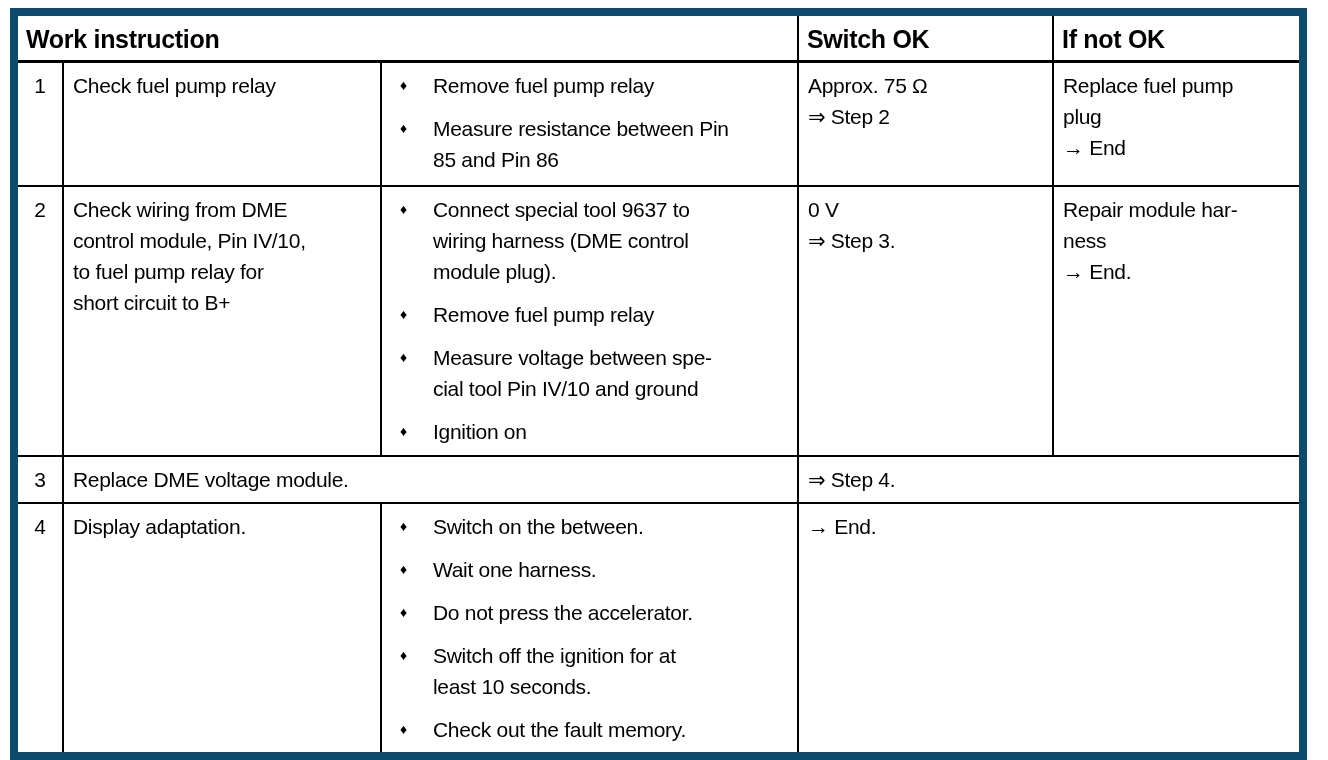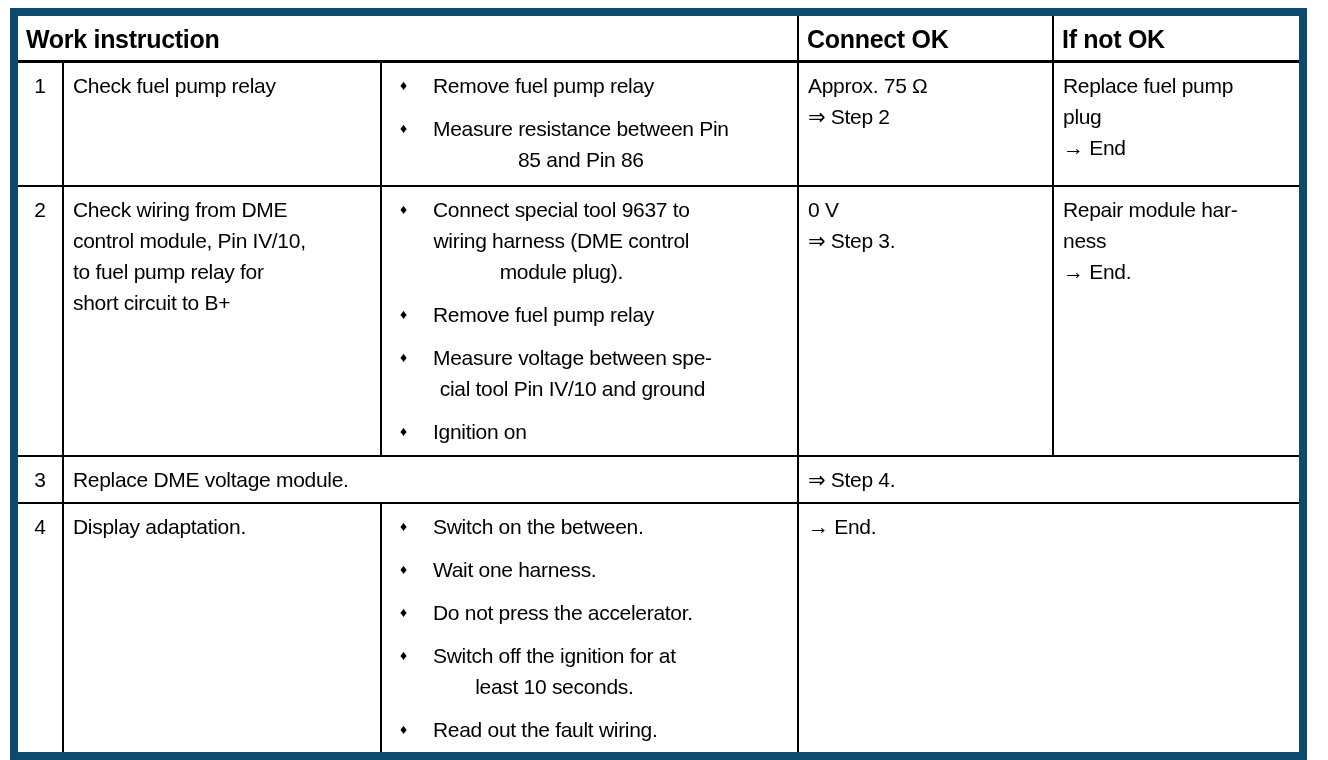--- a/index.html
+++ b/index.html
@@ -61,21 +61,20 @@
     margin-bottom: 12px;
   }
   .action-item:last-child { margin-bottom: 0; }
   .bullet-glyph {
     flex: 0 0 33px;
     font-size: 14px;
     line-height: 31px;
   }
   .action-text {
     white-space: pre-line;
-    text-align: center;
   }
   tr.header-row  { height: 49px; }
   tr.row-step-1  { height: 124px; }
   tr.row-step-2  { height: 270px; }
   tr.row-step-3  { height: 47px; }
   tr.row-step-4  { height: 244px; }
 </style>
 </head>
 <body>
 
@@ -84,21 +83,21 @@
     <colgroup>
       <col style="width:49px">
       <col style="width:318px">
       <col style="width:417px">
       <col style="width:255px">
       <col style="width:250px">
     </colgroup>
     <thead>
       <tr class="header-row">
         <th colspan="3">Work instruction</th>
-        <th>Connect OK</th>
+        <th>Switch OK</th>
         <th>If not OK</th>
       </tr>
     </thead>
     <tbody>
 
       <tr class="row-step-1">
         <td class="num-cell">1</td>
         <td class="instr-cell">Check fuel pump relay</td>
         <td class="actions-cell">
           <div class="action-item">
@@ -174,21 +173,21 @@
             <span class="bullet-glyph">♦</span>
             <span class="action-text">Do not press the accelerator.</span>
           </div>
           <div class="action-item">
             <span class="bullet-glyph">♦</span>
             <span class="action-text">Switch off the ignition for at
 least 10 seconds.</span>
           </div>
           <div class="action-item">
             <span class="bullet-glyph">♦</span>
-            <span class="action-text">Read out the fault wiring.</span>
+            <span class="action-text">Check out the fault memory.</span>
           </div>
         </td>
         <td class="result-cell" colspan="2">→ End.</td>
       </tr>
 
     </tbody>
   </table>
 </div>
 
 </body></html>

